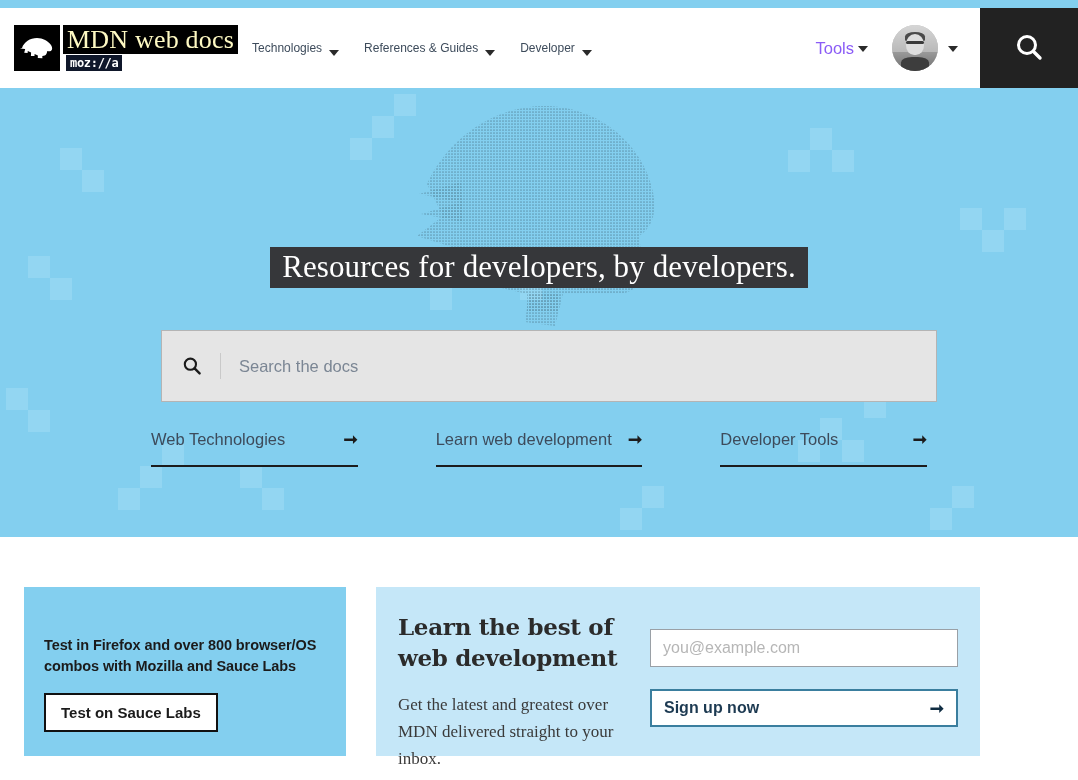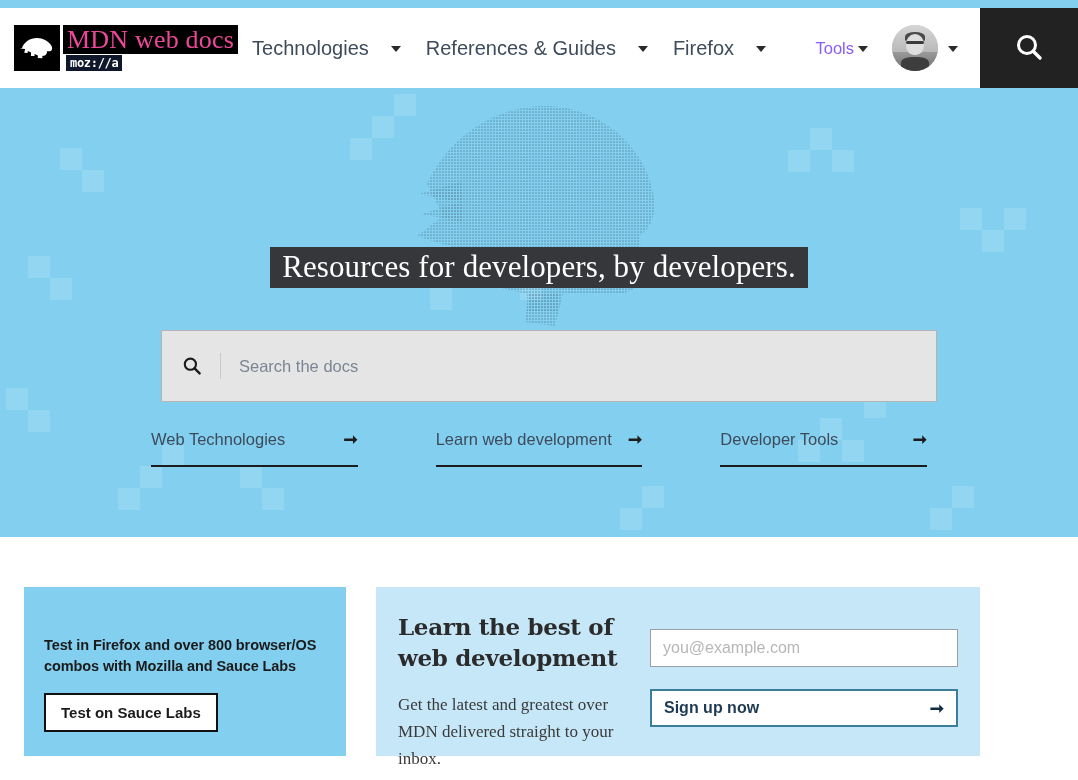--- a/index.html
+++ b/index.html
@@ -52,21 +52,21 @@
   }
   .logo-dino svg { display: block; }
   .logo-words {
     display: flex;
     flex-direction: column;
     justify-content: flex-start;
     margin-left: 3px;
   }
   .logo-mdn {
     background: #000000;
-    color: #ec4899;
+    color: #fef9c3;
     font-family: "Liberation Serif", serif;
     font-size: 26px;
     line-height: 29px;
     padding: 0 4px 0 4px;
     letter-spacing: 0.2px;
     white-space: nowrap;
   }
   .logo-moz {
     background: #0f172a;
     color: #ffffff;
@@ -83,23 +83,23 @@
 
   
   .nav {
     display: flex;
     align-items: center;
     margin-left: 14px;
     gap: 25px;
   }
   .nav-item {
     display: flex;
-    align-items: center;
-    gap: 22px;
-    font-size: 20px;
+    align-items: flex-end;
+    gap: 7px;
+    font-size: 12px;
     color: #3d4b5b;
     cursor: pointer;
     white-space: nowrap;
   }
   .caret {
     width: 0; height: 0;
     border-left: 5px solid transparent;
     border-right: 5px solid transparent;
     border-top: 6px solid #2a2a2a;
     display: inline-block;
@@ -416,21 +416,21 @@
   <nav class="nav">
     <div class="nav-item">
       <span>Technologies</span>
       <span class="caret"></span>
     </div>
     <div class="nav-item">
       <span>References &amp; Guides</span>
       <span class="caret"></span>
     </div>
     <div class="nav-item">
-      <span>Firefox</span>
+      <span>Developer</span>
       <span class="caret"></span>
     </div>
   </nav>
 
   <div class="header-right">
     <div class="tools-item">
       <span>Tools</span>
       <span class="caret"></span>
     </div>
 

